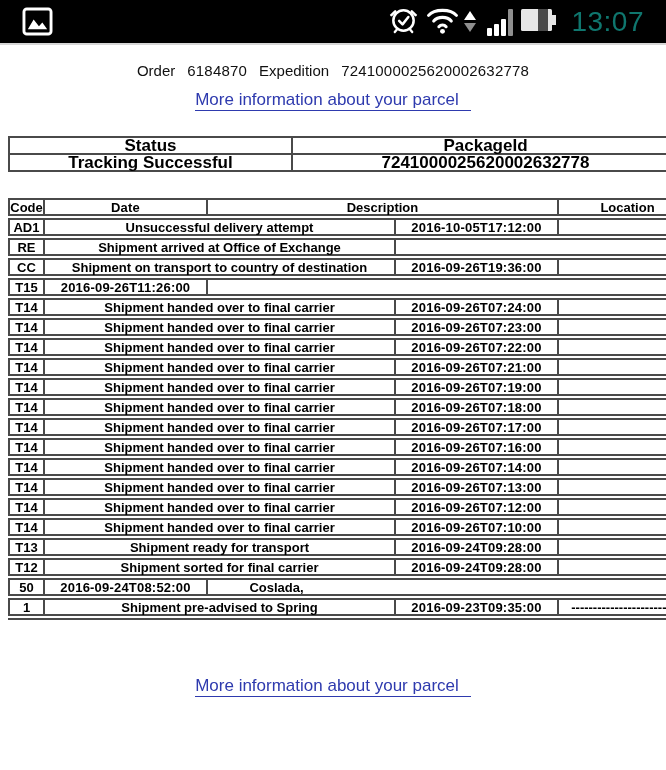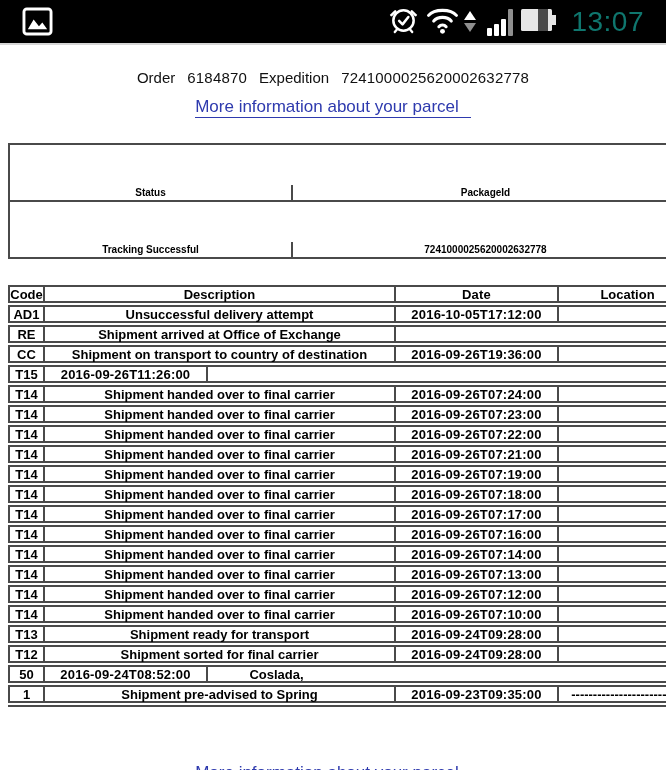--- a/index.html
+++ b/index.html
@@ -27,42 +27,42 @@
   .tri-down{width:0;height:0;border-left:6px solid transparent;border-right:6px solid transparent;border-top:9px solid #8f8f8f}
   .sigbars{display:flex;align-items:flex-end;gap:2px;height:28px;margin-left:4px}
   .sigbars i{display:block;width:5px;background:#fff;border-radius:1px}
   .sigbars i:nth-child(1){height:8px}
   .sigbars i:nth-child(2){height:12px}
   .sigbars i:nth-child(3){height:17px}
   .sigbars i:nth-child(4){height:27px;background:#8f8f8f}
   
   .page{width:666px;background:#fff;color:#000}
   .order-line{
-    margin-top:24px;display:flex;justify-content:center;align-items:baseline;
+    margin-top:17px;display:flex;justify-content:center;align-items:baseline;
     font-size:15px;color:#111;gap:12px;white-space:nowrap;
   }
   .order-line .num{letter-spacing:0.2px}
   .link-wrap{text-align:center}
   .link-wrap.top{margin-top:11px}
   .link-wrap.bottom{margin-top:56px}
   a.parcel-link{
     color:var(--link);text-decoration:none;font-size:17px;
     border-bottom:1.5px solid var(--link);padding-right:12px;padding-bottom:1px;
     cursor:pointer;
     text-align:right;
   }
   
   .summary{
     margin:26px 0 0 8px;width:672px;border:2px solid var(--border);background:#fff;
   }
   .summary .srow{display:flex}
   .summary .srow + .srow{border-top:2px solid var(--border)}
   .summary .scell{
     height:15px;display:flex;align-items:center;justify-content:center;
-    font-size:10px;font-weight:bold;white-space:nowrap;line-height:13px;margin-top:40px;
+    font-size:17px;font-weight:bold;white-space:nowrap;line-height:13px;
   }
   .s-status{width:283px;border-right:2px solid var(--border)}
   .s-pkg{width:385px}
   
   .track{margin:26px 0 0 8px;width:696px}
   .trow{
     display:flex;border:2px solid var(--border);background:#fff;margin-bottom:2px;
     height:18px;
   }
   .tcell{
@@ -151,22 +151,22 @@
       </div>
       <div class="srow">
         <div class="scell s-status">Tracking Successful</div>
         <div class="scell s-pkg">7241000025620002632778</div>
       </div>
     </div>
 
     <div class="track">
       <div class="trow">
         <div class="tcell c-code">Code</div>
+        <div class="tcell c-date">Date</div>
         <div class="tcell c-desc">Description</div>
-        <div class="tcell c-date">Date</div>
         <div class="tcell c-loc">Location</div>
       </div>
       <div id="tracking-rows">
           <div class="trow">
             <div class="tcell c-code">AD1</div>
             <div class="tcell c-desc">Unsuccessful delivery attempt</div>
             <div class="tcell c-date">2016-10-05T17:12:00</div>
             <div class="tcell c-loc"></div>
           </div>
           <div class="trow">

